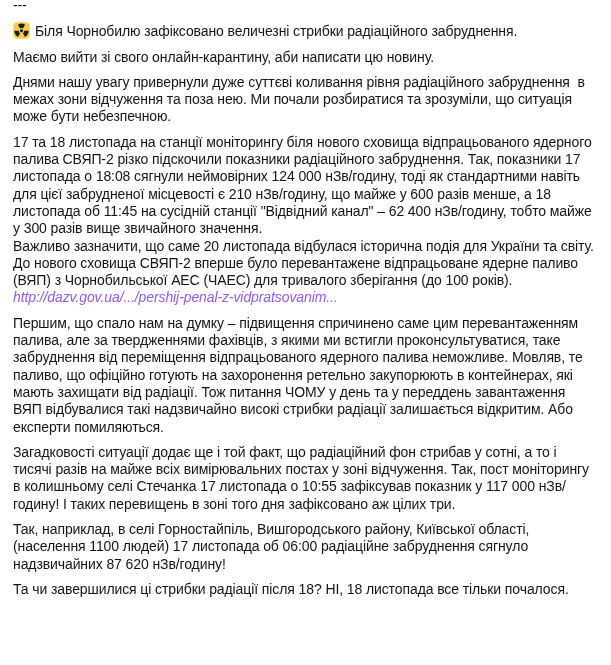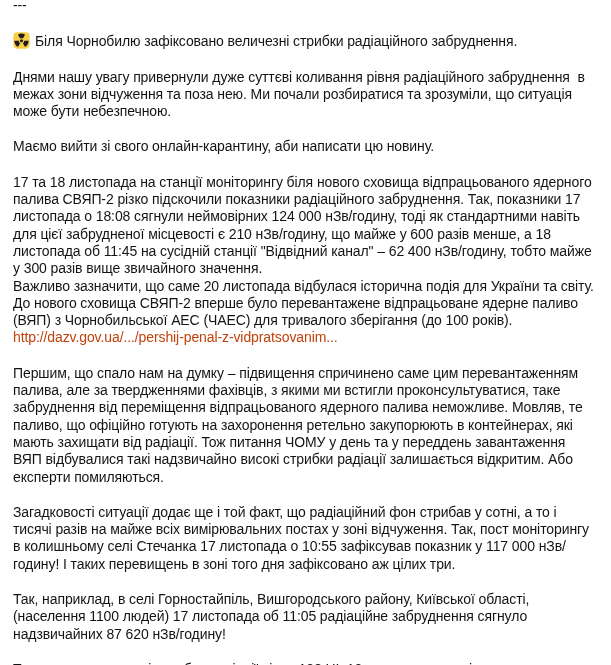--- a/index.html
+++ b/index.html
@@ -17,26 +17,27 @@
   .post {
     padding: 0 14px 0 13px;
     font-size: 14px;
     line-height: 17.3px;
     letter-spacing: -0.1px;
   }
   .para {
     margin: 0;
     white-space: pre-wrap;
   }
-  .para.gap { margin-top: 18px; }
+  .para.gap { margin-top: 8px; }
   .para:first-child { margin-top: -3px; }
   .post a {
-    color: #c2410c;
+    color: #8b5cf6;
     text-decoration: none;
     cursor: pointer;
+    font-style: italic;
   }
   .emoji {
     display: inline-block;
     width: 17px;
     height: 17px;
     vertical-align: -3px;
     margin-right: 5px;
   }
   .emoji svg { display: block; }
 </style>
@@ -48,23 +49,23 @@
       <div class="para gap"><span>---</span></div>
       <div class="para gap"><span class="emoji"><svg width="17" height="17" viewBox="0 0 100 100" aria-hidden="true">
     <rect x="2" y="2" width="96" height="96" rx="24" fill="#f7ce46"></rect>
     <g fill="#1c1c1c">
       <path d="M42,38.1 L29,15.6 A42,42 0 0 1 71,15.6 L58,38.1 A16,16 0 0 0 42,38.1 Z"></path>
       <path d="M66,52 L92,52 A42,42 0 0 1 71,88.4 L58,65.9 A16,16 0 0 0 66,52 Z"></path>
       <path d="M42,65.9 L29,88.4 A42,42 0 0 1 8,52 L34,52 A16,16 0 0 0 42,65.9 Z"></path>
       <circle cx="50" cy="52" r="9"></circle>
     </g>
   </svg></span><span>Біля Чорнобилю зафіксовано величезні стрибки радіаційного забруднення.</span></div>
+      <div class="para gap"><span>Маємо вийти зі свого онлайн-карантину, аби написати цю новину.</span></div>
       <div class="para gap"><span>Днями нашу увагу привернули дуже суттєві коливання рівня радіаційного забруднення  в межах зони відчуження та поза нею. Ми почали розбиратися та зрозуміли, що ситуація може бути небезпечною.</span></div>
-      <div class="para gap"><span>Маємо вийти зі свого онлайн-карантину, аби написати цю новину.</span></div>
       <div class="para gap"><span>17 та 18 листопада на станції моніторингу біля нового сховища відпрацьованого ядерного палива СВЯП-2 різко підскочили показники радіаційного забруднення. Так, показники 17 листопада о 18:08 сягнули неймовірних 124 000 нЗв/годину, тоді як стандартними навіть для цієї забрудненої місцевості є 210 нЗв/годину, що майже у 600 разів менше, а 18 листопада об 11:45 на сусідній станції "Відвідний канал" – 62 400 нЗв/годину, тобто майже у 300 разів вище звичайного значення.</span></div>
       <div class="para"><span>Важливо зазначити, що саме 20 листопада відбулася історична подія для України та світу. До нового сховища СВЯП-2 вперше було перевантажене відпрацьоване ядерне паливо (ВЯП) з Чорнобильської АЕС (ЧАЕС) для тривалого зберігання (до 100 років).</span></div>
       <div class="para"><a href="#">http://dazv.gov.ua/.../pershij-penal-z-vidpratsovanim...</a></div>
       <div class="para gap"><span>Першим, що спало нам на думку – підвищення спричинено саме цим перевантаженням палива, але за твердженнями фахівців, з якими ми встигли проконсультуватися, таке забруднення від переміщення відпрацьованого ядерного палива неможливе. Мовляв, те паливо, що офіційно готують на захоронення ретельно закупорюють в контейнерах, які мають захищати від радіації. Тож питання ЧОМУ у день та у переддень завантаження ВЯП відбувалися такі надзвичайно високі стрибки радіації залишається відкритим. Або експерти помиляються.</span></div>
       <div class="para gap"><span>Загадковості ситуації додає ще і той факт, що радіаційний фон стрибав у сотні, а то і тисячі разів на майже всіх вимірювальних постах у зоні відчуження. Так, пост моніторингу в колишньому селі Стечанка 17 листопада о 10:55 зафіксував показник у 117 000 нЗв/годину! І таких перевищень в зоні того дня зафіксовано аж цілих три.</span></div>
-      <div class="para gap"><span>Так, наприклад, в селі Горностайпіль, Вишгородського району, Київської області, (населення 1100 людей) 17 листопада об 11:05 радіаційне забруднення сягнуло надзвичайних 87 620 нЗв/годину!</span></div>
+      <div class="para gap"><span>Так, наприклад, в селі Горностайпіль, Вишгородського району, Київської області, (населення 1100 людей) 17 листопада об 06:00 радіаційне забруднення сягнуло надзвичайних 87 620 нЗв/годину!</span></div>
       <div class="para gap"><span>Та чи завершилися ці стрибки радіації після 18? НІ, 18 листопада все тільки почалося.</span></div>
     </div>
 </div>
 
 </body></html>

